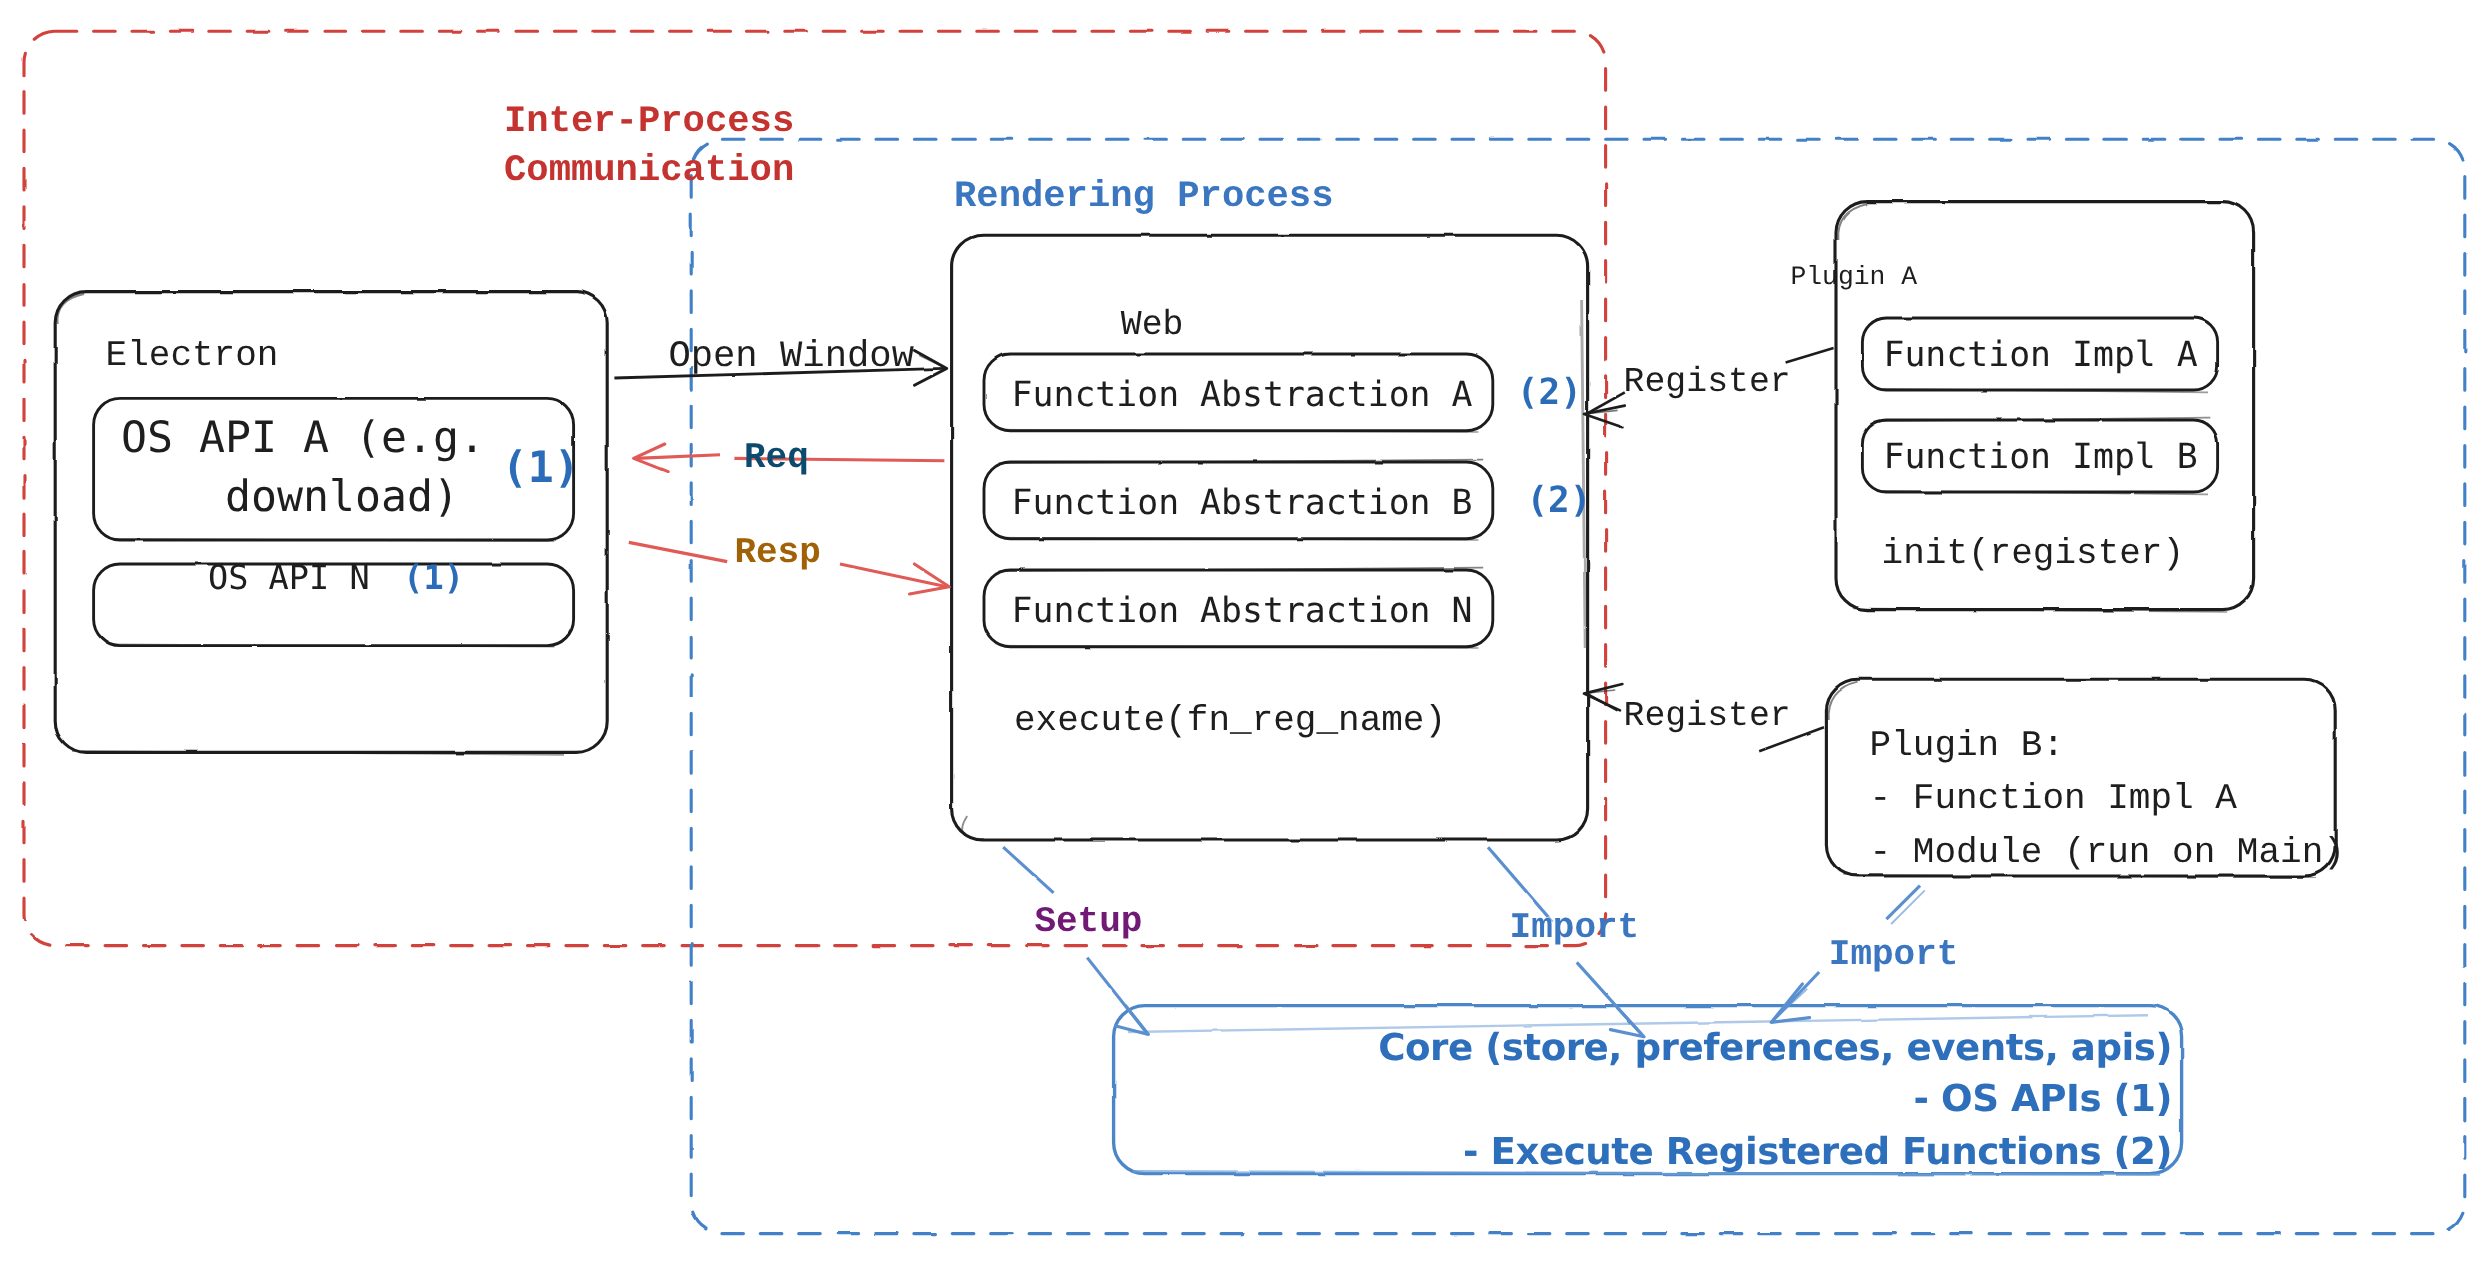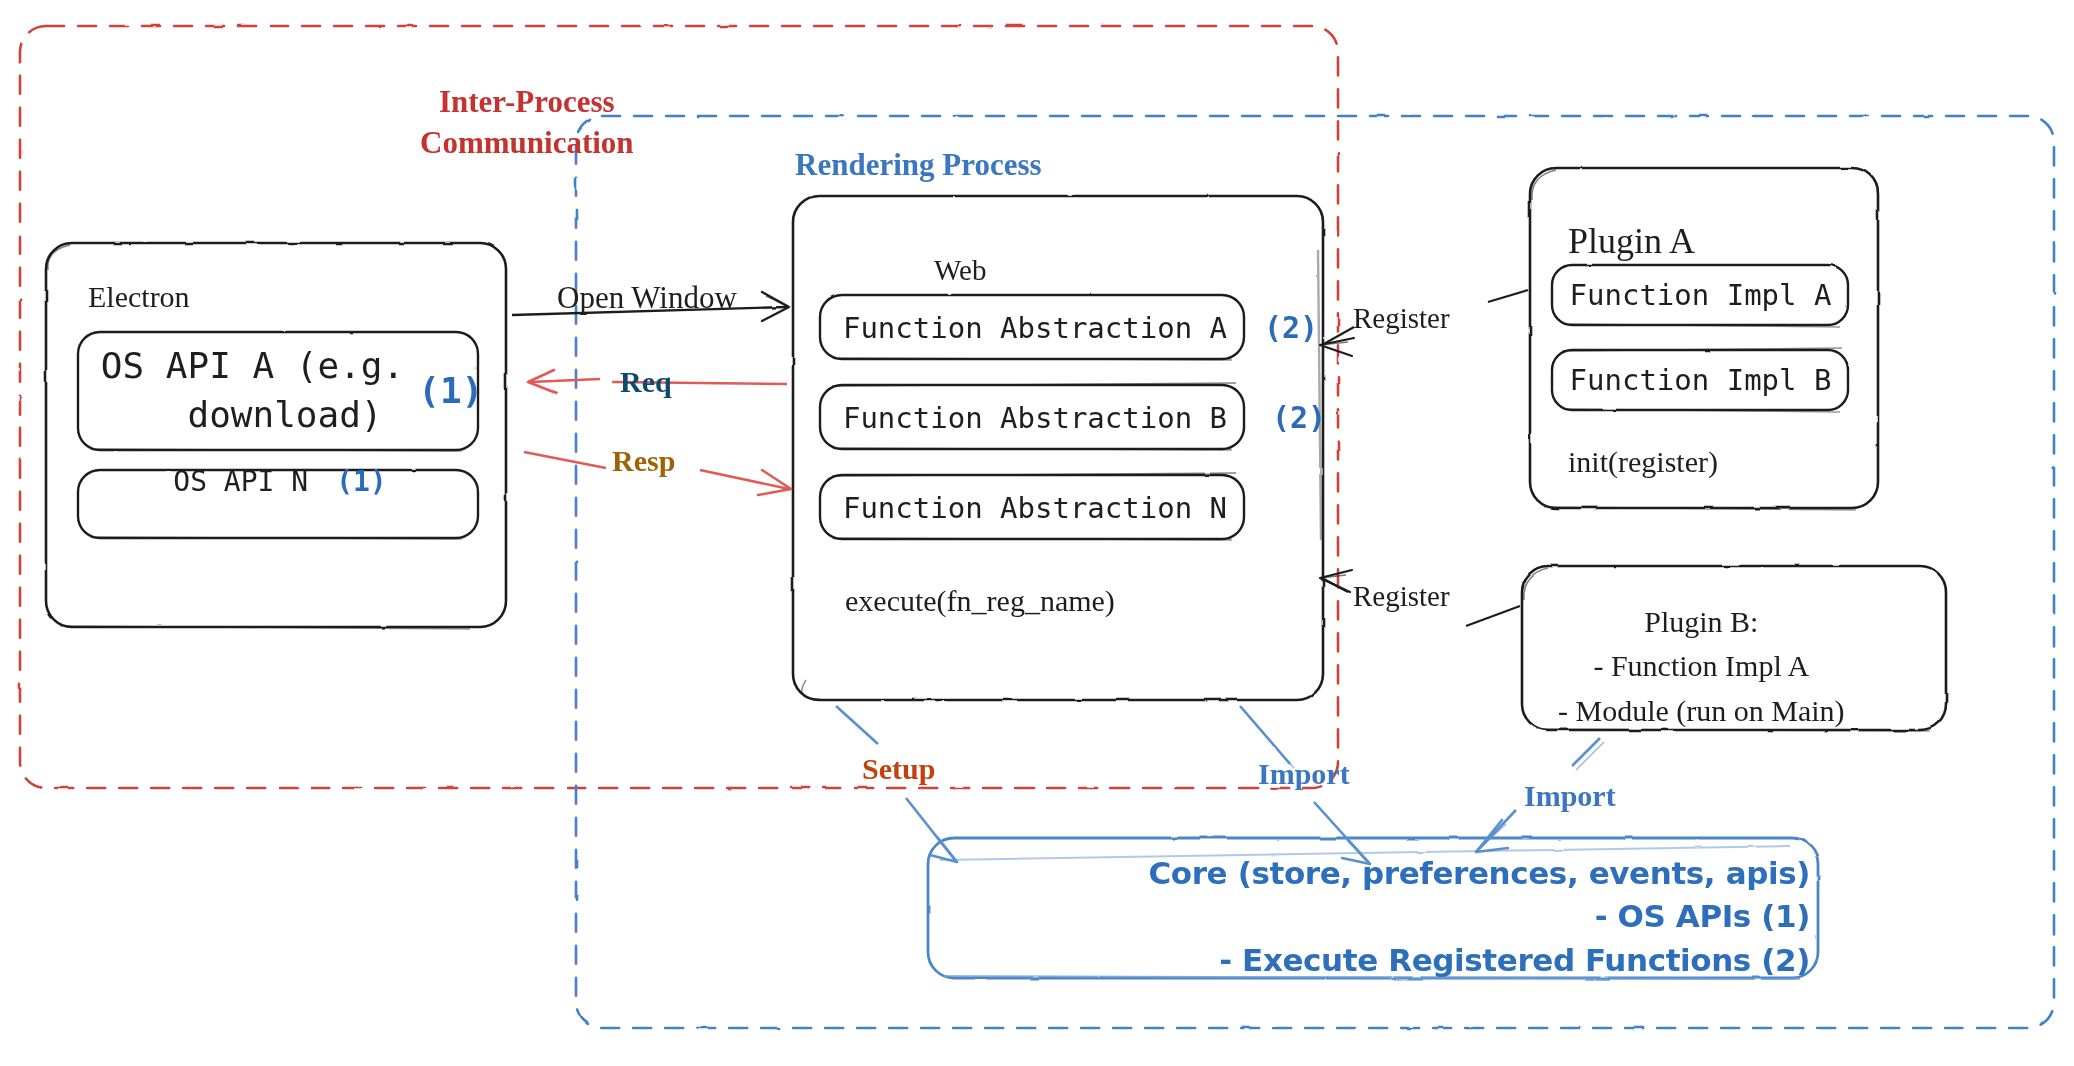--- a/index.html
+++ b/index.html
@@ -20,60 +20,59 @@
     position: absolute;
     left: 0; top: 0;
     width: 2074px;
     height: 1066px;
     pointer-events: none;
   }
 
   
   .lbl {
     position: absolute;
-    font-family: Liberation Serif, serif;
+    font-family: Liberation Mono, monospace;
     white-space: pre;
     color: #1e1e1e;
     line-height: 1.28;
-    text-align: center;
   }
 
   .t-ipc {
     left: 420px; top: 82px;
     color: #c4332f;
     font-size: 31px;
     font-weight: 700;
     line-height: 1.32;
   }
   .t-render {
     left: 795px; top: 145px;
     color: #3b76c0;
     font-size: 31px;
     font-weight: 700;
   }
   .t-electron { left: 88px; top: 278px; font-size: 30px; }
   .t-web      { left: 934px; top: 252px; font-size: 29px; }
   .t-execute  { left: 845px; top: 582px; font-size: 30px; }
-  .t-pluginA  { left: 1568px; top: 218px; font-size: 36px; }
+  .t-pluginA  { left: 1492px; top: 218px; font-size: 22px; }
   .t-init     { left: 1568px; top: 443px; font-size: 30px; }
 
   .t-pluginB {
     left: 1558px; top: 600px;
     font-size: 30px;
     line-height: 1.48;
   }
 
   .t-openwindow { left: 557px; top: 278px; font-size: 31px; }
   .t-req  { left: 620px; top: 363px; font-size: 30px; color: #0c4a6e; font-weight: 700; }
   .t-resp { left: 612px; top: 442px; font-size: 30px; color: #a16207; font-weight: 700; }
 
   .t-reg1 { left: 1353px; top: 300px; font-size: 29px; }
   .t-reg2 { left: 1353px; top: 578px; font-size: 29px; }
 
-  .t-setup   { left: 862px; top: 750px; font-size: 30px; color: #c2410c; font-weight: 700; }
+  .t-setup   { left: 862px; top: 750px; font-size: 30px; color: #701a75; font-weight: 700; }
   .t-import1 { left: 1258px; top: 755px; font-size: 30px; color: #3b76c0; font-weight: 700; }
   .t-import2 { left: 1524px; top: 777px; font-size: 30px; color: #3b76c0; font-weight: 700; }
 
   .num { color: #2b6cb8; font-weight: 700; }
 
   
   .node-text {
     position: absolute;
     display: flex;
     align-items: center;

